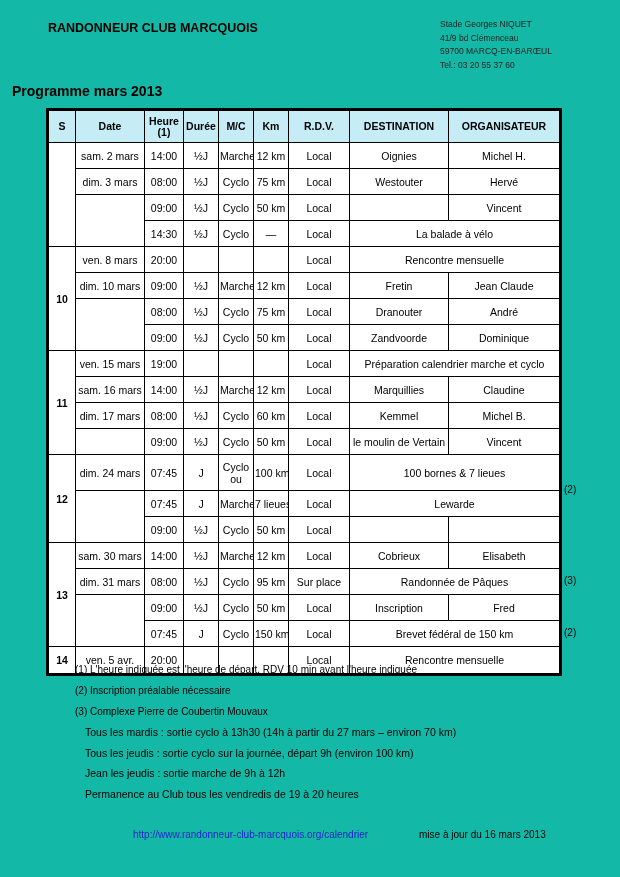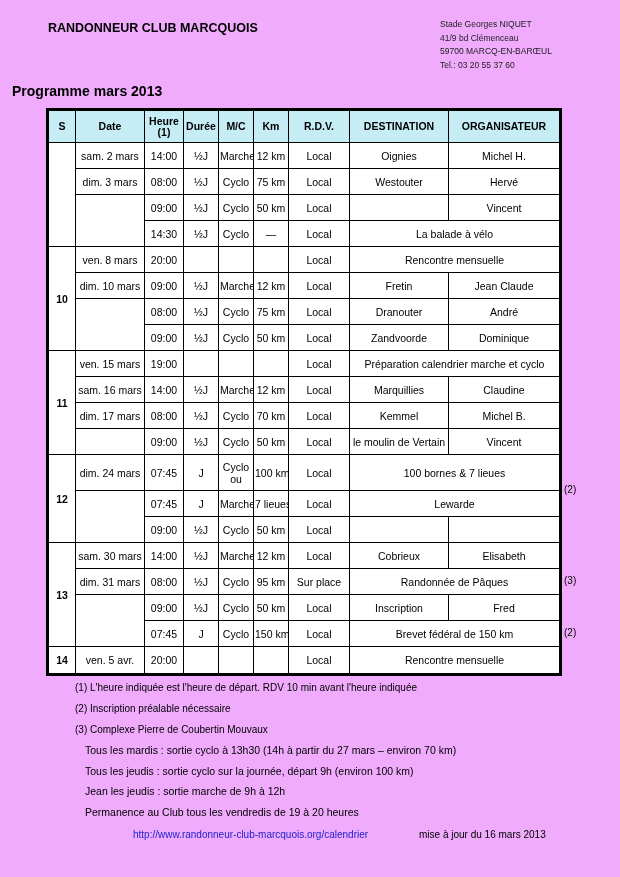--- a/index.html
+++ b/index.html
@@ -1,17 +1,17 @@
 <!DOCTYPE html>
 <html style="--header-bg: #C6EDF6; --green: #CCF3CB; --yellow: #FFFF00; --link: #2222CC;"><head>
 <meta charset="utf-8">
 <style>
   * { margin:0; padding:0; box-sizing:border-box; }
   body { background:#e8e8e8; font-family:"Liberation Sans", sans-serif; }
-  .page { position:relative; width:620px; height:877px; background:#f0abfc; margin:0 auto; overflow:hidden; }
+  .page { position:relative; width:620px; height:877px; background:#14b8a6; margin:0 auto; overflow:hidden; }
 
   .club-name { position:absolute; left:48px; top:21px; font-size:12.5px; font-weight:bold; color:#000; }
   .address-block { position:absolute; left:440px; top:18px; width:150px; text-align:left;
                    font-size:8.5px; line-height:13.5px; color:#222; }
   .page-title { position:absolute; left:0; top:83px; width:620px; text-align:left;
                 font-size:14px; font-weight:bold; color:#000;margin-left:12px; }
 
   .table-wrap { position:absolute; left:46px; top:108px; border:2px solid #000; }
   table.program { border-collapse:collapse; table-layout:fixed; width:511px; }
   table.program th, table.program td { border:1px solid #000; font-size:10.5px; text-align:center;
@@ -21,21 +21,21 @@
   table.program tbody tr.tall { height:36px; }
   table.program th { background:var(--header-bg,#C6EDF6); font-weight:bold; white-space:pre-line; line-height:11px; }
   td.s-cell { font-weight:bold; vertical-align:top; background:#fff; }
   td.date-cell { background:#fff; }
   td.bg-green { background:var(--green,#CCF3CB); }
   td.bg-yellow { background:var(--yellow,#FFFF00); }
   td.km-cell { white-space:nowrap; }
   td.thick-cell { border:2px solid #000; }
   .side-note { position:absolute; left:516px; font-size:10px; color:#000; line-height:14px; }
 
-  .notes-block { position:absolute; left:75px; top:682px; width:500px; }
+  .notes-block { position:absolute; left:75px; top:664px; width:500px; }
   .footnote { font-size:10px; line-height:11px; margin-bottom:10px; color:#000; }
   .schedule-note { font-size:10.5px; line-height:11px; margin:0 0 9.5px 10px; font-weight:normal; color:#000; }
 
   .footer { position:absolute; left:0; top:829px; width:620px; font-size:10px; }
   .footer-link { position:absolute; left:133px; top:0; color:var(--link,#2222CC); text-decoration:none; }
   .footer-updated { position:absolute; left:393px; top:0; color:#000;margin-left:26px; }
 </style>
 </head>
 <body>
 
@@ -176,21 +176,21 @@
             <td class="bg-green km-cell">12 km</td>
             <td class="bg-green">Local</td>
             <td class="bg-green">Marquillies</td>
             <td class="bg-green">Claudine</td>
           </tr>
           <tr>
             <td class="date-cell" rowspan="1">dim. 17 mars</td>
             <td>08:00</td>
             <td>½J</td>
             <td>Cyclo</td>
-            <td class="km-cell">70 km</td>
+            <td class="km-cell">60 km</td>
             <td>Local</td>
             <td>Kemmel</td>
             <td>Michel B.</td>
           </tr>
           <tr>
             <td class="date-cell" rowspan="1"></td>
             <td>09:00</td>
             <td>½J</td>
             <td>Cyclo</td>
             <td class="km-cell">50 km</td>

